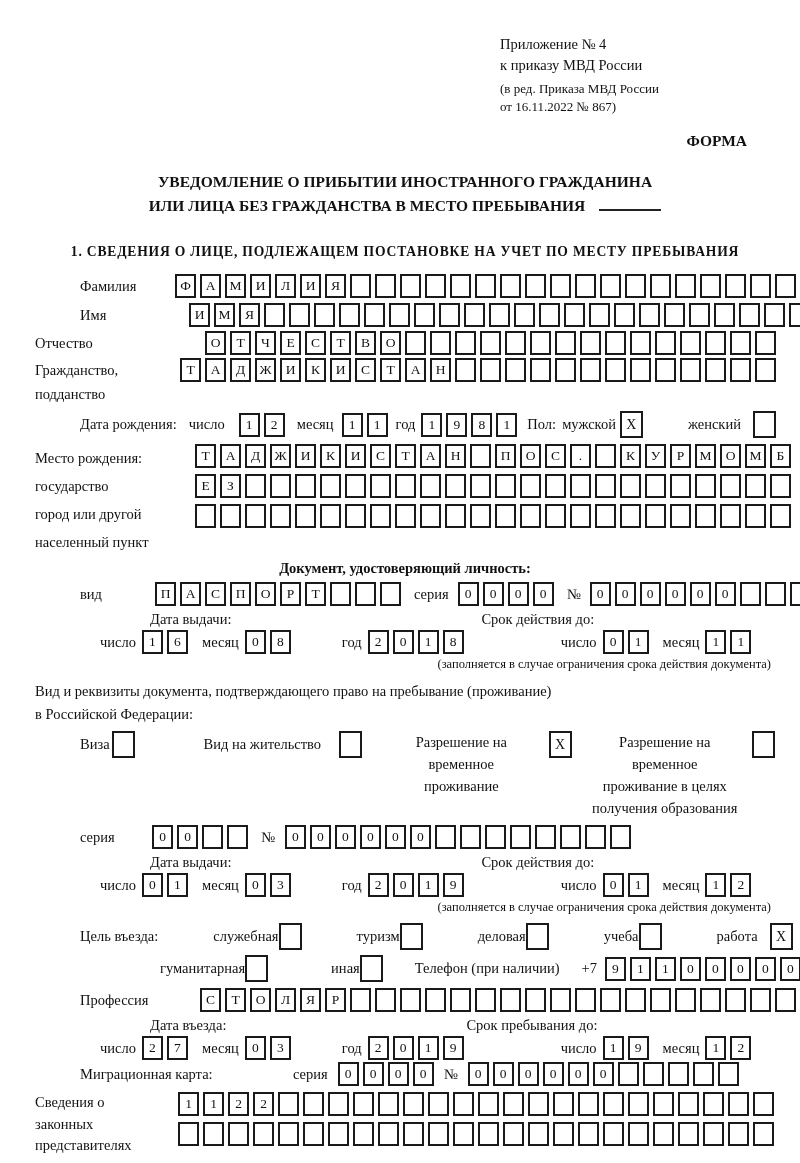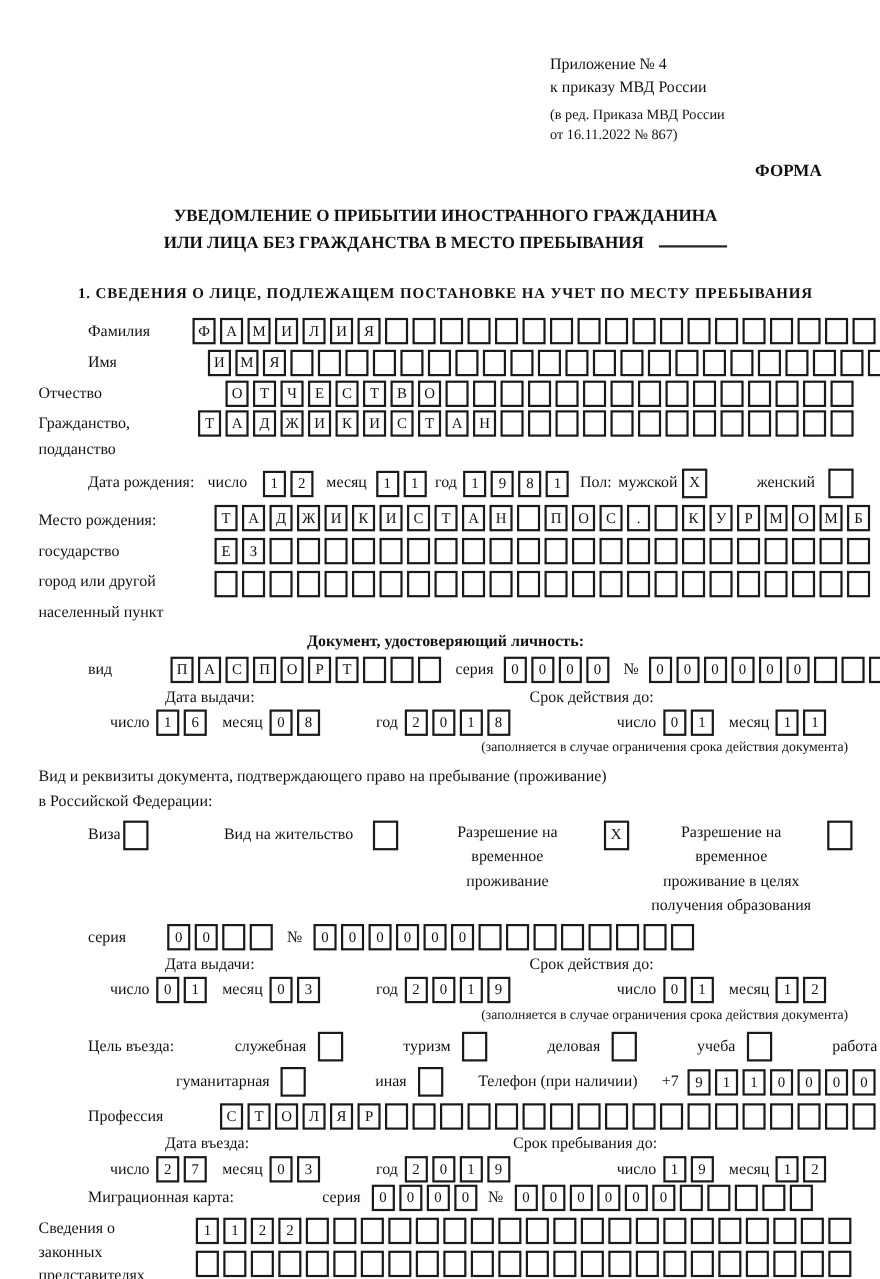--- a/index.html
+++ b/index.html
@@ -1,18 +1,18 @@
 <!DOCTYPE html>
 <html><head>
 <meta charset="utf-8">
 <style>
   html,body{margin:0;padding:0;background:#fff;}
   body{width:800px;height:1163px;overflow:hidden;color:#111;
        font-family:"Liberation Serif","DejaVu Serif",serif;}
-  .page{box-sizing:border-box;width:800px;height:1147px;padding:49px 25px 0 35px;position:relative;}
+  .page{box-sizing:border-box;width:800px;height:1147px;padding:34px 25px 0 35px;position:relative;}
 
   .appendix{margin-left:465px;font-size:14.5px;line-height:21px;}
   .ed-line{font-size:13px;line-height:18px;}
   .ed-line.first{margin-top:4px;}
   .forma{text-align:right;padding-right:28px;font-weight:bold;font-size:15.5px;margin-top:16px;}
 
   .title{text-align:center;font-weight:bold;font-size:15.5px;line-height:24px;margin-top:20px;}
   .tl-underline{display:inline-block;width:62px;border-bottom:2px solid #222;margin-left:14px;height:14px;}
 
   .sec1{font-weight:bold;font-size:13.6px;letter-spacing:0.8px;text-align:center;margin-top:26px;margin-bottom:14px;white-space:nowrap;}
@@ -34,21 +34,21 @@
   .ml12{margin-left:12px;}.ml14{margin-left:14px;}.ml16{font-family:Liberation Serif, serif;}
 
   .dochead{text-align:center;font-weight:bold;font-size:14.5px;margin:4px 0 5px 0;}
   .dh{font-size:14.5px;margin-top:5px;margin-bottom:2px;}
   .dgroup{display:flex;align-items:center;gap:6px;}
   .daterow{padding-left:20px;margin-bottom:2px;}
   .note-r{font-size:12.5px;text-align:right;padding-right:4px;margin:3px 0 8px 0;}
   .plain{font-size:14.5px;line-height:23px;}
   .opt{display:flex;align-items:center;}
   .optlines{font-size:14.5px;text-align:center;line-height:22px;}
-  .popt{display:flex;align-items:center;gap:10px;margin-left:10px;}
+  .popt{display:flex;align-items:center;gap:0;margin-left:10px;}
 </style>
 </head>
 <body>
 
 <div class="page">
 
   <div class="appendix">
     <div>Приложение № 4</div>
     <div>к приказу МВД России</div>
     <div class="ed-line first">(в ред. Приказа МВД России</div>

